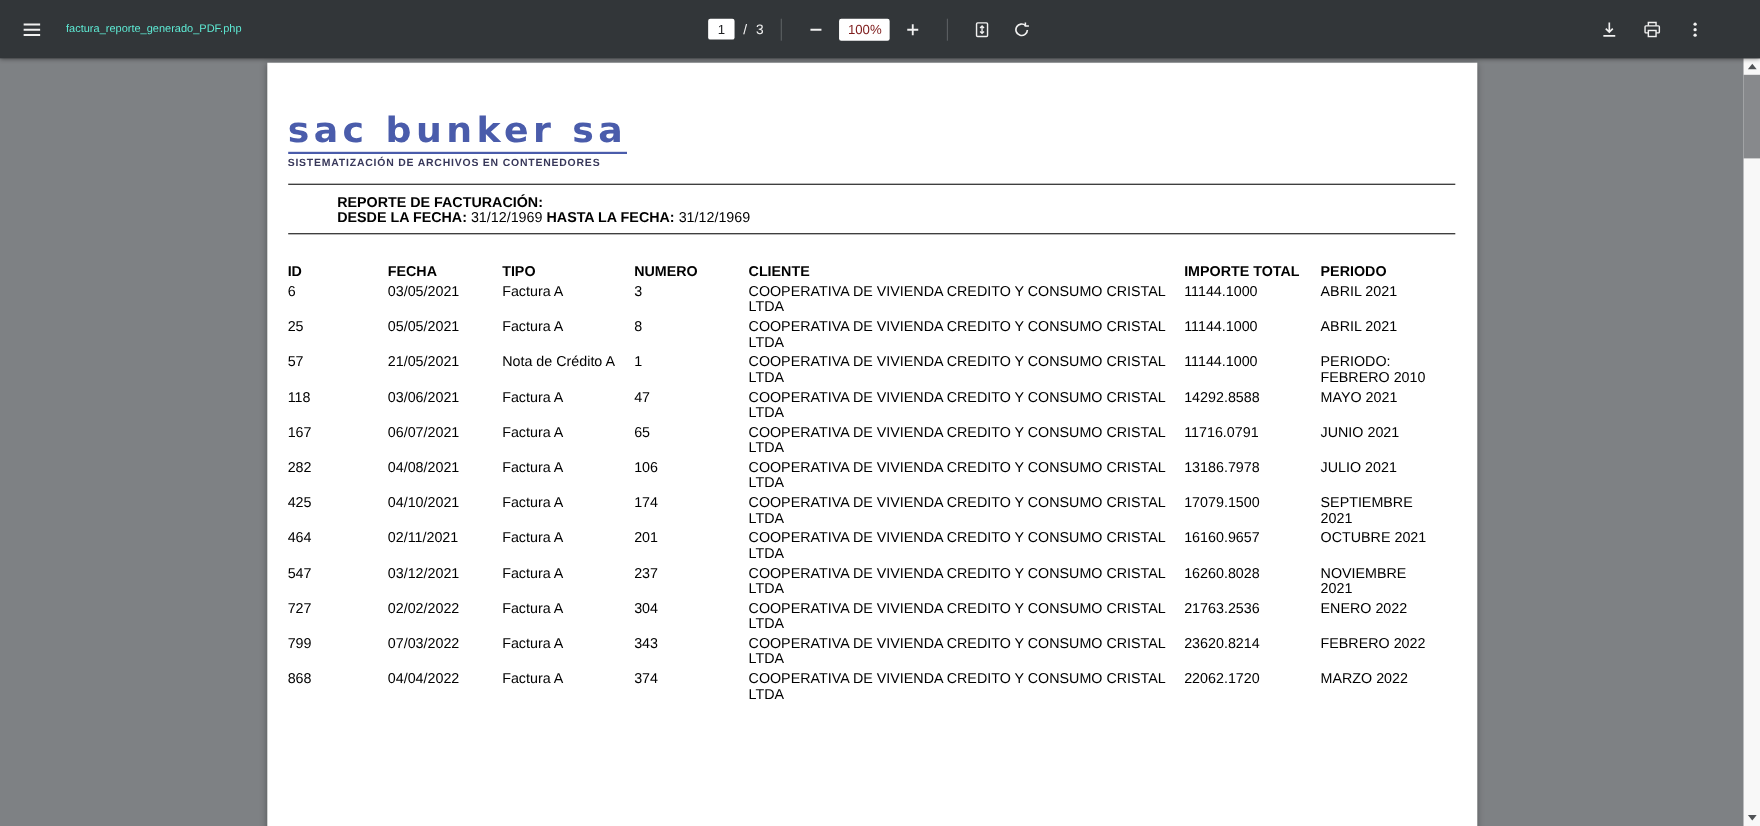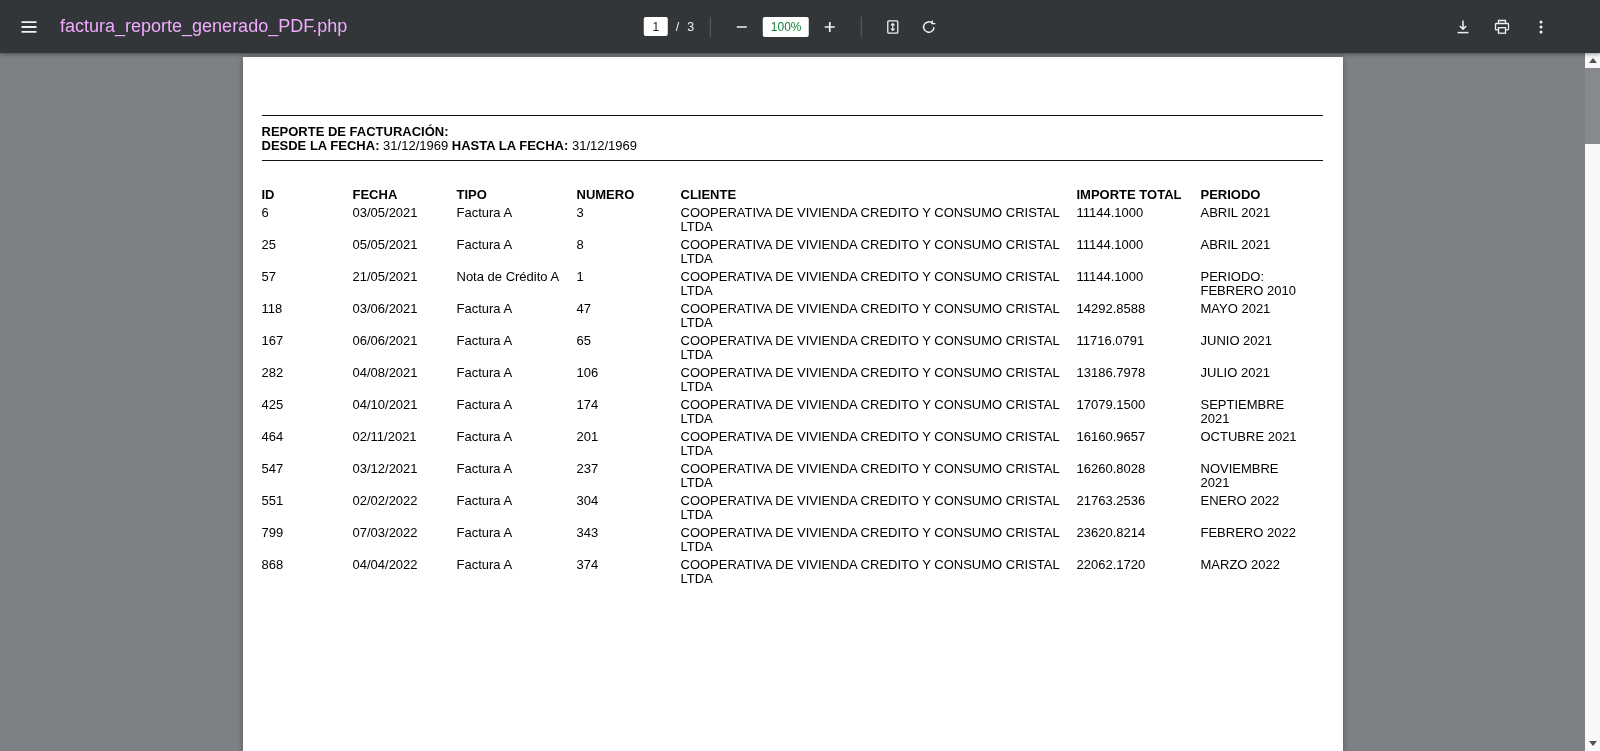--- a/index.html
+++ b/index.html
@@ -24,22 +24,22 @@
     width: 30px; height: 30px;
     display: flex; align-items: center; justify-content: center;
     background: transparent; border: none; padding: 0;
     color: #f1f1f1; cursor: pointer; border-radius: 50%;
     flex: 0 0 auto;
   }
   .tb-btn svg { display: block; }
   .menu-btn { margin-left: 14px; }
   .filename {
     margin-left: 16px;
-    font-size: 18px;
-    color: #f0abfc;
+    font-size: 10px;
+    color: #5eead4;
     white-space: nowrap;
     overflow: hidden; text-overflow: ellipsis;
     max-width: 420px;
   }
   .center-controls {
     position: absolute; left: 50%; top: 0; height: 53px;
     transform: translateX(-52%);
     display: flex; align-items: center;
     gap: 6px;
     font-size: 12.5px;
@@ -53,21 +53,21 @@
     padding: 0;
   }
   .page-count { color: #f1f1f1; white-space: nowrap; margin-left: 2px; }
   .tb-sep {
     width: 1px; height: 20px;
     background: #5c6063;
     margin: 0 10px;
   }
   .zoom-box {
     min-width: 46px; height: 20px;
-    background: #ffffff; color: #15803d;
+    background: #ffffff; color: #7f1d1d;
     border-radius: 2px;
     display: flex; align-items: center; justify-content: center;
     font-size: 12px;
     padding: 0 6px;
     cursor: pointer;
   }
   .right-controls {
     margin-left: auto;
     display: flex; align-items: center;
     gap: 9px;
@@ -115,21 +115,21 @@
   }
 
   .doc-rule {
     border: none; border-top: 1.5px solid #111;
     margin: 13px 0 0 0;
   }
   .doc-rule.second { margin-top: 7px; }
 
   .report-head {
     margin-top: 9px;
-    font-size: 13px; line-height: 14px;
+    font-size: 13px; line-height: 14px; margin-left: 45px;
   }
   .report-head .bold { font-weight: bold; }
 
   
   .report-table {
     border-collapse: collapse;
     table-layout: fixed;
     width: 1061px;
     margin-top: 27px;
   }
@@ -256,20 +256,25 @@
           <circle cx="8" cy="13" r="1.5" fill="#f1f1f1"></circle>
         </svg>
       </span>
     </button>
   </div>
 </header>
 
 <div class="viewer">
   <div class="pdf-page">
 
+    <div class="logo">
+      <div class="logo-text">sac bunker sa</div>
+      <div class="logo-rule"></div>
+      <div class="logo-tagline">SISTEMATIZACIÓN DE ARCHIVOS EN CONTENEDORES</div>
+    </div>
 
     <hr class="doc-rule">
 
     <div class="report-head">
       <div>
         <span class="bold">REPORTE DE FACTURACIÓN:</span>
       </div>
       <div>
         <span class="bold">DESDE LA FECHA:</span>
         <span>31/12/1969</span>
@@ -324,21 +329,21 @@
             <td>118</td>
             <td>03/06/2021</td>
             <td>Factura A</td>
             <td>47</td>
             <td>COOPERATIVA DE VIVIENDA CREDITO Y CONSUMO CRISTAL LTDA</td>
             <td>14292.8588</td>
             <td>MAYO 2021</td>
           </tr>
           <tr>
             <td>167</td>
-            <td>06/06/2021</td>
+            <td>06/07/2021</td>
             <td>Factura A</td>
             <td>65</td>
             <td>COOPERATIVA DE VIVIENDA CREDITO Y CONSUMO CRISTAL LTDA</td>
             <td>11716.0791</td>
             <td>JUNIO 2021</td>
           </tr>
           <tr>
             <td>282</td>
             <td>04/08/2021</td>
             <td>Factura A</td>
@@ -368,21 +373,21 @@
           <tr>
             <td>547</td>
             <td>03/12/2021</td>
             <td>Factura A</td>
             <td>237</td>
             <td>COOPERATIVA DE VIVIENDA CREDITO Y CONSUMO CRISTAL LTDA</td>
             <td>16260.8028</td>
             <td>NOVIEMBRE 2021</td>
           </tr>
           <tr>
-            <td>551</td>
+            <td>727</td>
             <td>02/02/2022</td>
             <td>Factura A</td>
             <td>304</td>
             <td>COOPERATIVA DE VIVIENDA CREDITO Y CONSUMO CRISTAL LTDA</td>
             <td>21763.2536</td>
             <td>ENERO 2022</td>
           </tr>
           <tr>
             <td>799</td>
             <td>07/03/2022</td>

